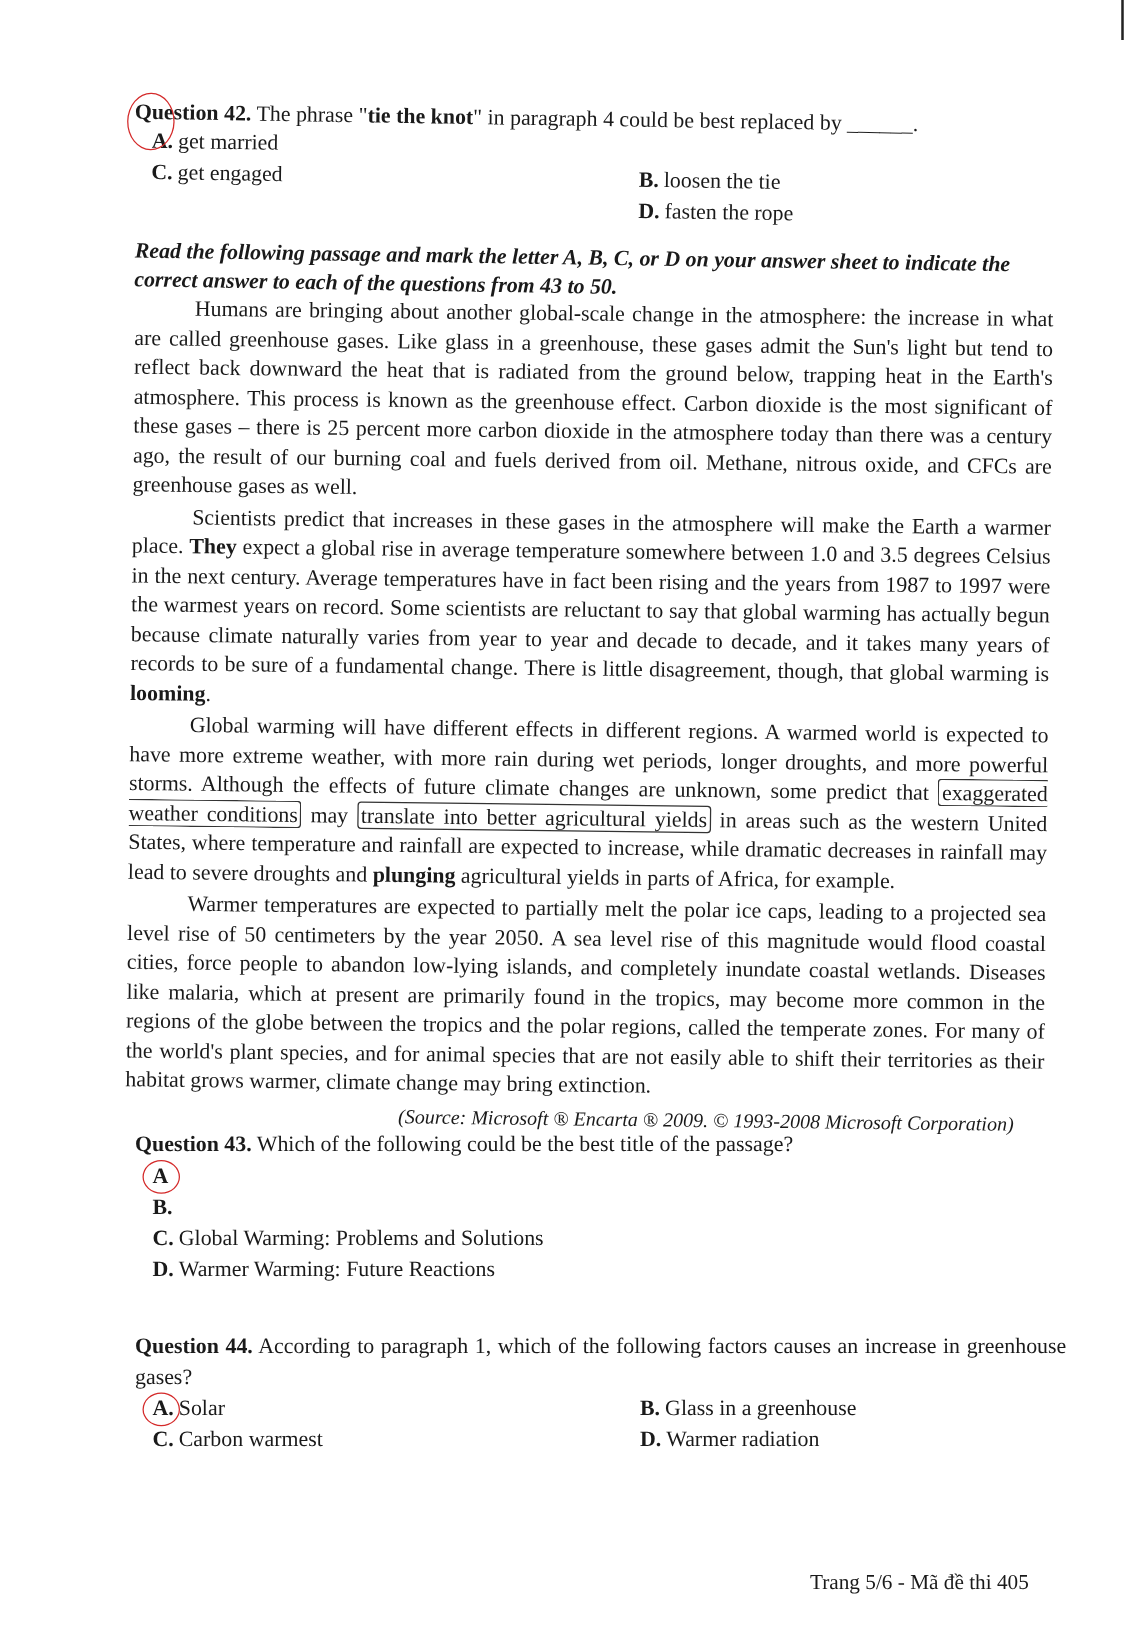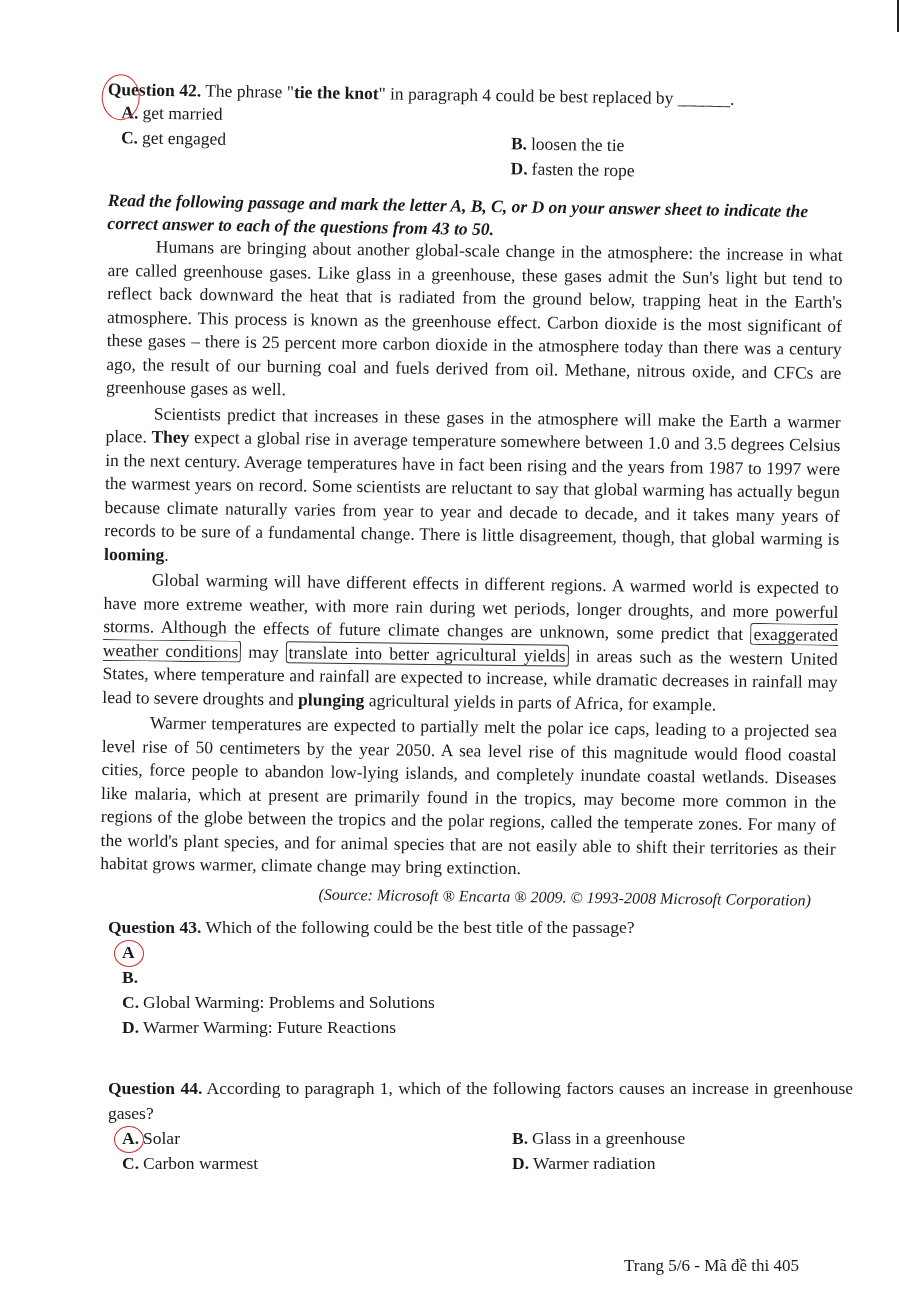--- a/index.html
+++ b/index.html
@@ -15,23 +15,23 @@
   .opts2 { display: grid; grid-template-columns: 390px 1fr; font-size: 17.5px; line-height: 25px; }
   .opt { display: flex; align-items: baseline; gap: 4px; padding-left: 14px; position: relative; }
   .opt .letter { font-weight: bold; }
   .circle { position: absolute; border: 1.6px solid #d42a2a; border-radius: 50%; }
   .instr { font-style: italic; font-weight: bold; font-size: 17.5px; line-height: 23px; margin-top: 14px; transform: rotate(0.9deg); transform-origin: left top; }
   .passage { font-size: 17.5px; line-height: 23.5px; text-align: justify; transform: rotate(0.7deg); transform-origin: left top; width: 735px; }
   .passage p { margin: 0; text-indent: 48px; }
   .passage p + p { margin-top: 2px; }
   .box { border: 1.3px solid #333; border-radius: 3px; padding: 0 2px; }
   .source { font-style: italic; font-size: 16px; text-align: right; margin-top: 4px; padding-right: 24px; }
-  .q { font-size: 17.5px; line-height: 25px; margin-top: 12px; }
+  .q { font-size: 17.5px; line-height: 25px; margin-top: 0; }
   .opts1 .opt { line-height: 25px; }
-  .footer { position: absolute; left: 624px; top: 1256px; font-size: 17px; }
+  .footer { position: absolute; left: 648px; top: 1256px; font-size: 17px; }
 </style>
 </head>
 <body>
 
 <div class="edge-line"></div>
 
 <div class="page">
 
   <div class="q42">
     <div class="qline">

